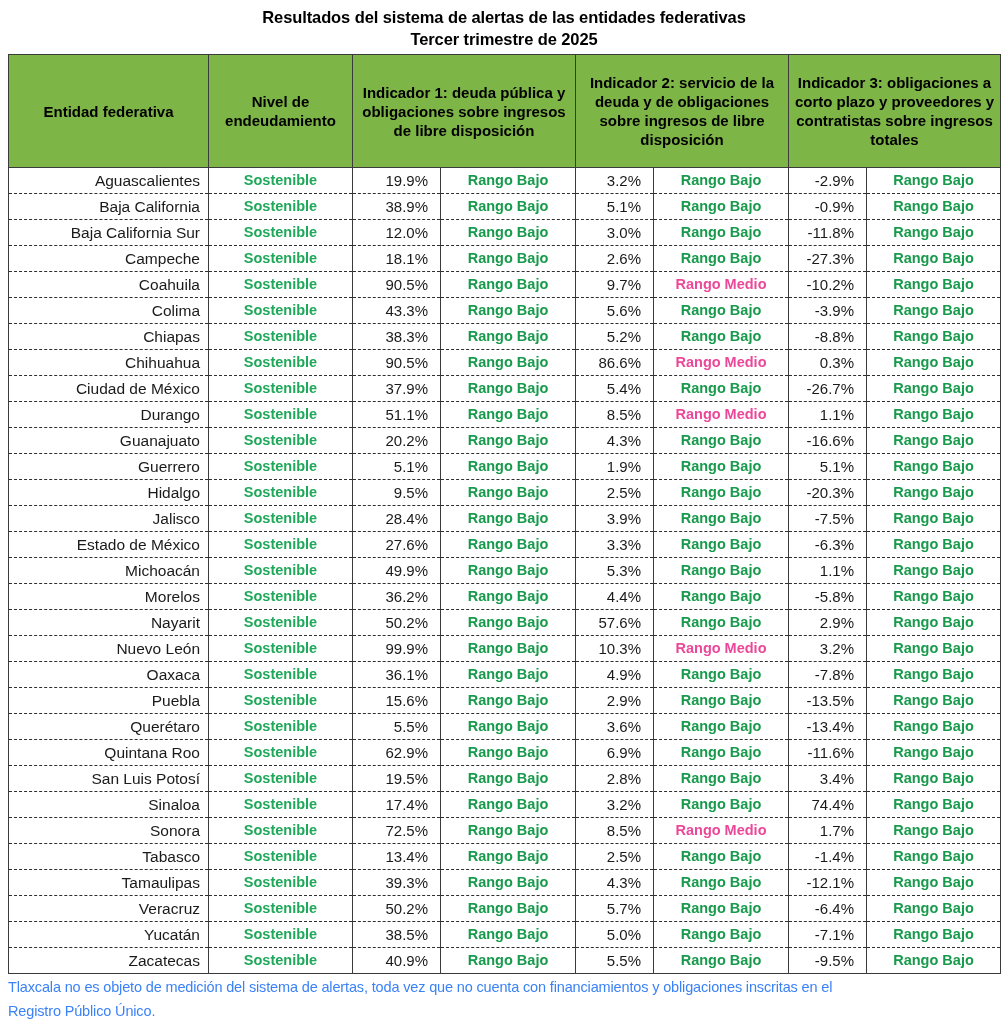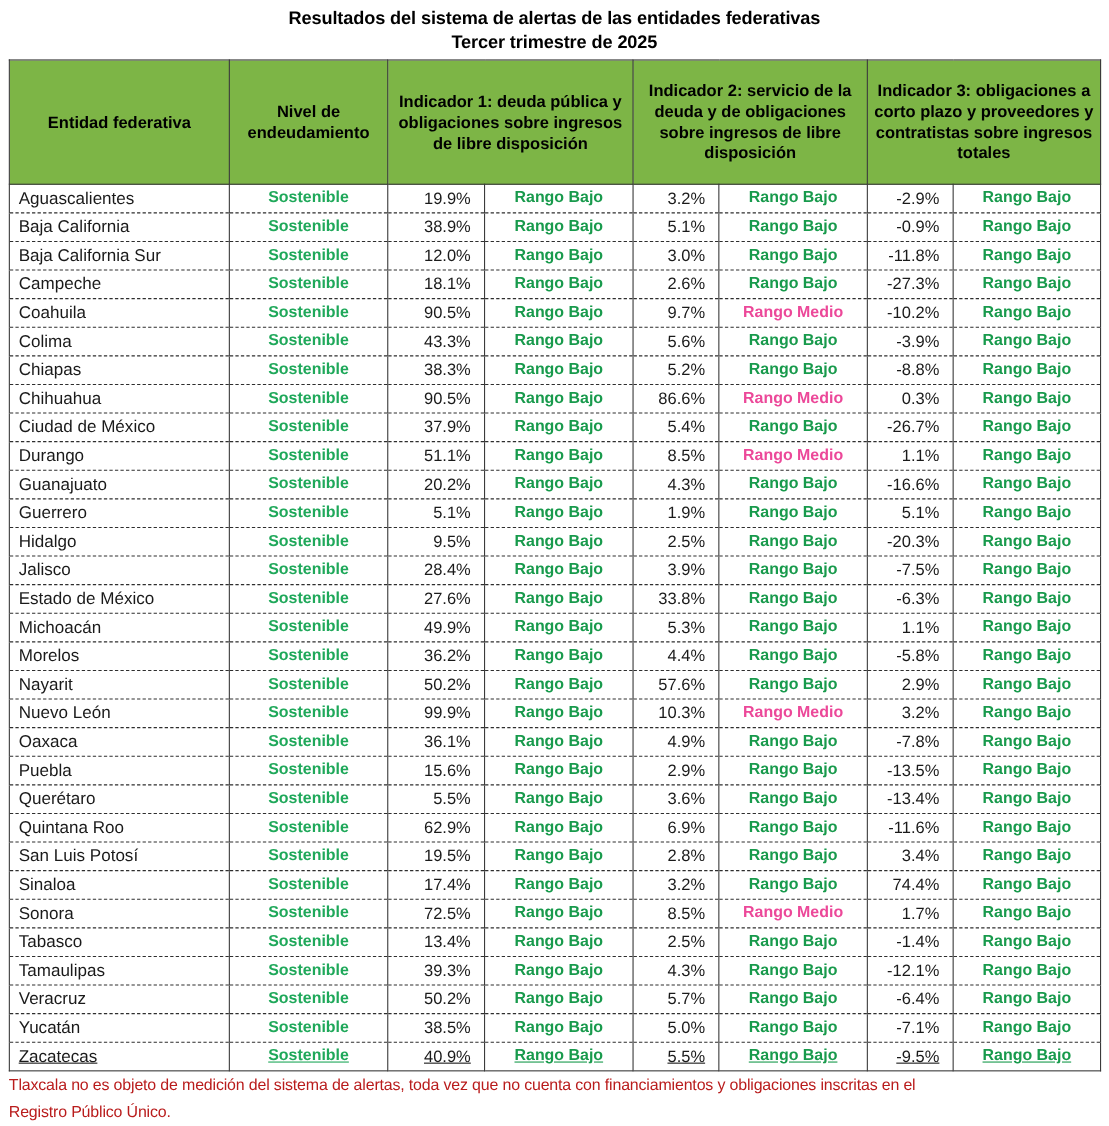--- a/index.html
+++ b/index.html
@@ -80,28 +80,27 @@
     border-left: 1.5px solid #3b3b3b;
     border-right: 1.5px solid #3b3b3b;
     border-top: none;
     border-bottom: 1.6px dashed #2e2e2e;
     box-sizing: border-box;
     white-space: nowrap;
     overflow: hidden;
   }
   tbody tr:last-child td {
     border-bottom: 1.5px solid #3b3b3b;
-    text-decoration: underline;
   }
   tbody tr:first-child td {
     border-top: 1.5px solid #3b3b3b;
   }
 
   td.entidad {
-    text-align: left;
+    text-align: right;
     font-size: 15.5px;
     color: #1a1a1a;
     font-weight: normal;
   }
   td.val {
     text-align: right;
     padding-right: 12px;
     font-size: 15px;
     color: #1a1a1a;
   }
@@ -120,21 +119,21 @@
   .r-medio { color: #ec4899; }
 
   
   .notes {
     margin: 1px 8px 0 8px;
     width: 992px;
   }
   .note {
     font-size: 14.5px;
     line-height: 24px;
-    color: #b91c1c;
+    color: #3b82f6;
     letter-spacing: -0.15px;
   }
 </style>
 </head>
 <body>
 
 <div id="page">
 
   <div class="title-block">
     <div class="title-line">Resultados del sistema de alertas de las entidades federativas</div>
@@ -301,21 +300,21 @@
             <td class="val">3.9%</td>
             <td class="rango r-bajo">Rango Bajo</td>
             <td class="val">-7.5%</td>
             <td class="rango r-bajo">Rango Bajo</td>
           </tr>
           <tr>
             <td class="entidad">Estado de México</td>
             <td class="nivel lvl-sostenible">Sostenible</td>
             <td class="val">27.6%</td>
             <td class="rango r-bajo">Rango Bajo</td>
-            <td class="val">33.8%</td>
+            <td class="val">3.3%</td>
             <td class="rango r-bajo">Rango Bajo</td>
             <td class="val">-6.3%</td>
             <td class="rango r-bajo">Rango Bajo</td>
           </tr>
           <tr>
             <td class="entidad">Michoacán</td>
             <td class="nivel lvl-sostenible">Sostenible</td>
             <td class="val">49.9%</td>
             <td class="rango r-bajo">Rango Bajo</td>
             <td class="val">5.3%</td>

